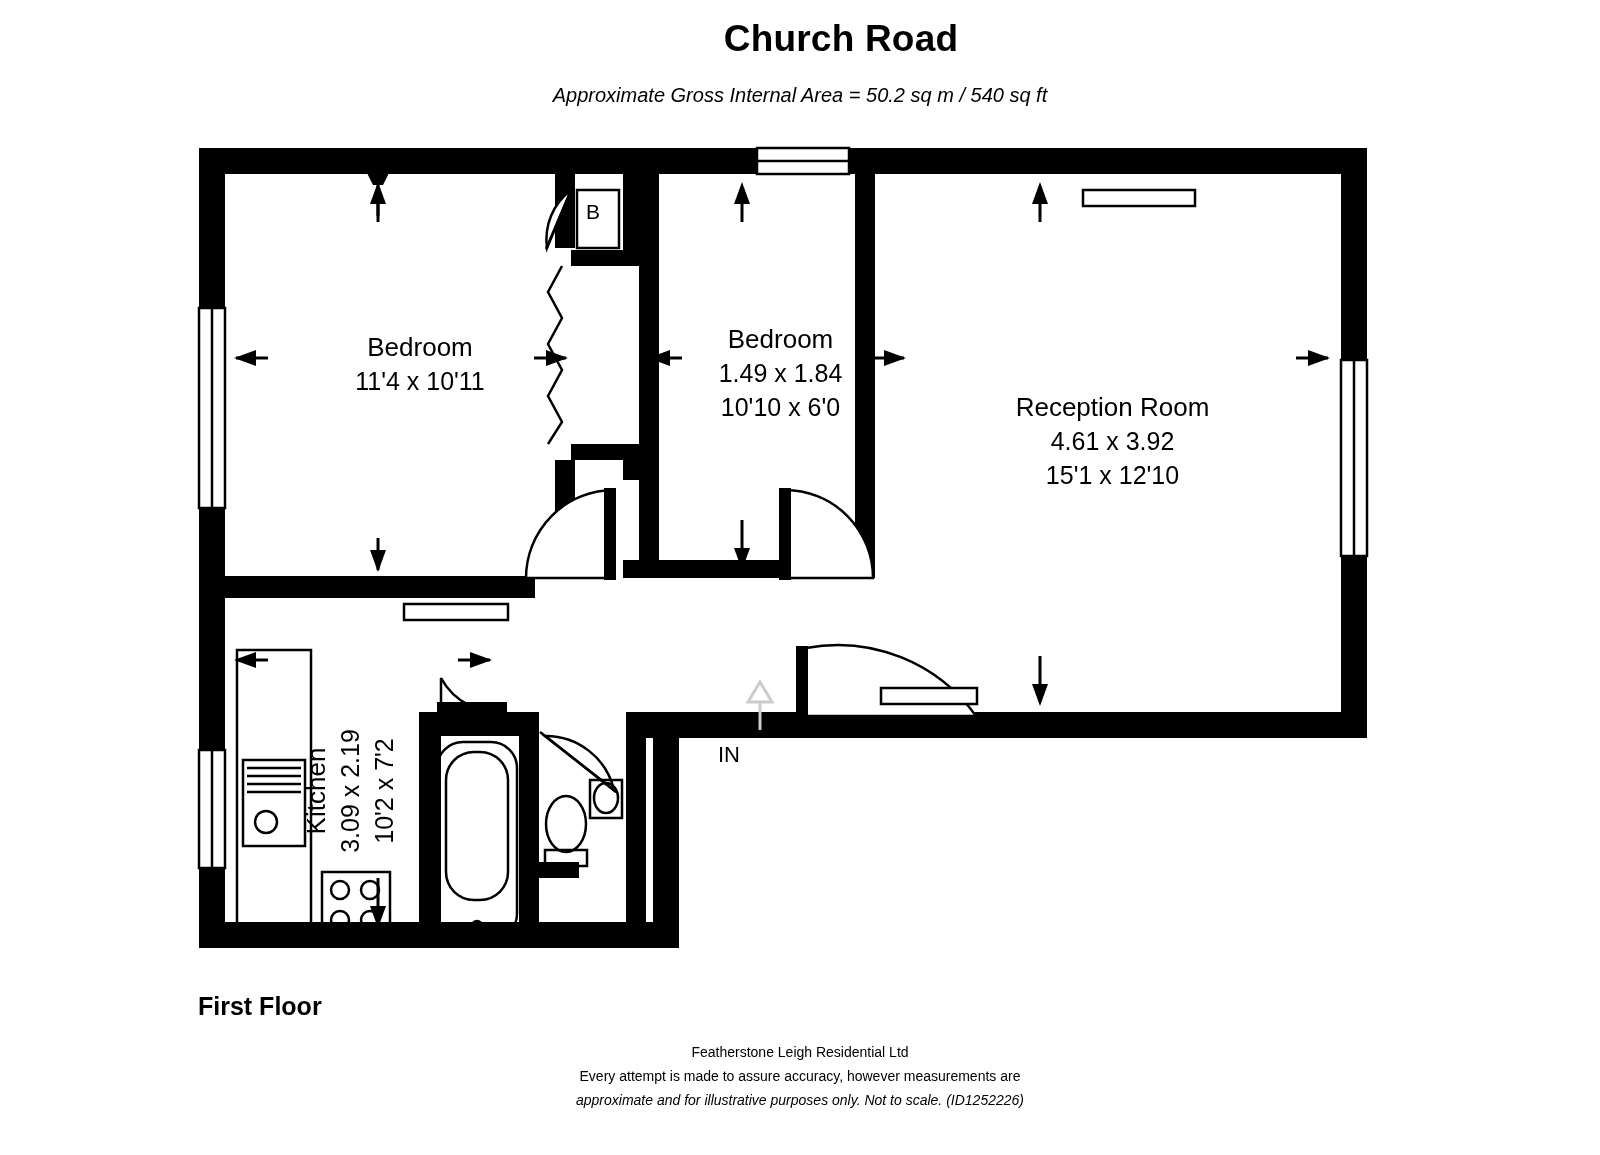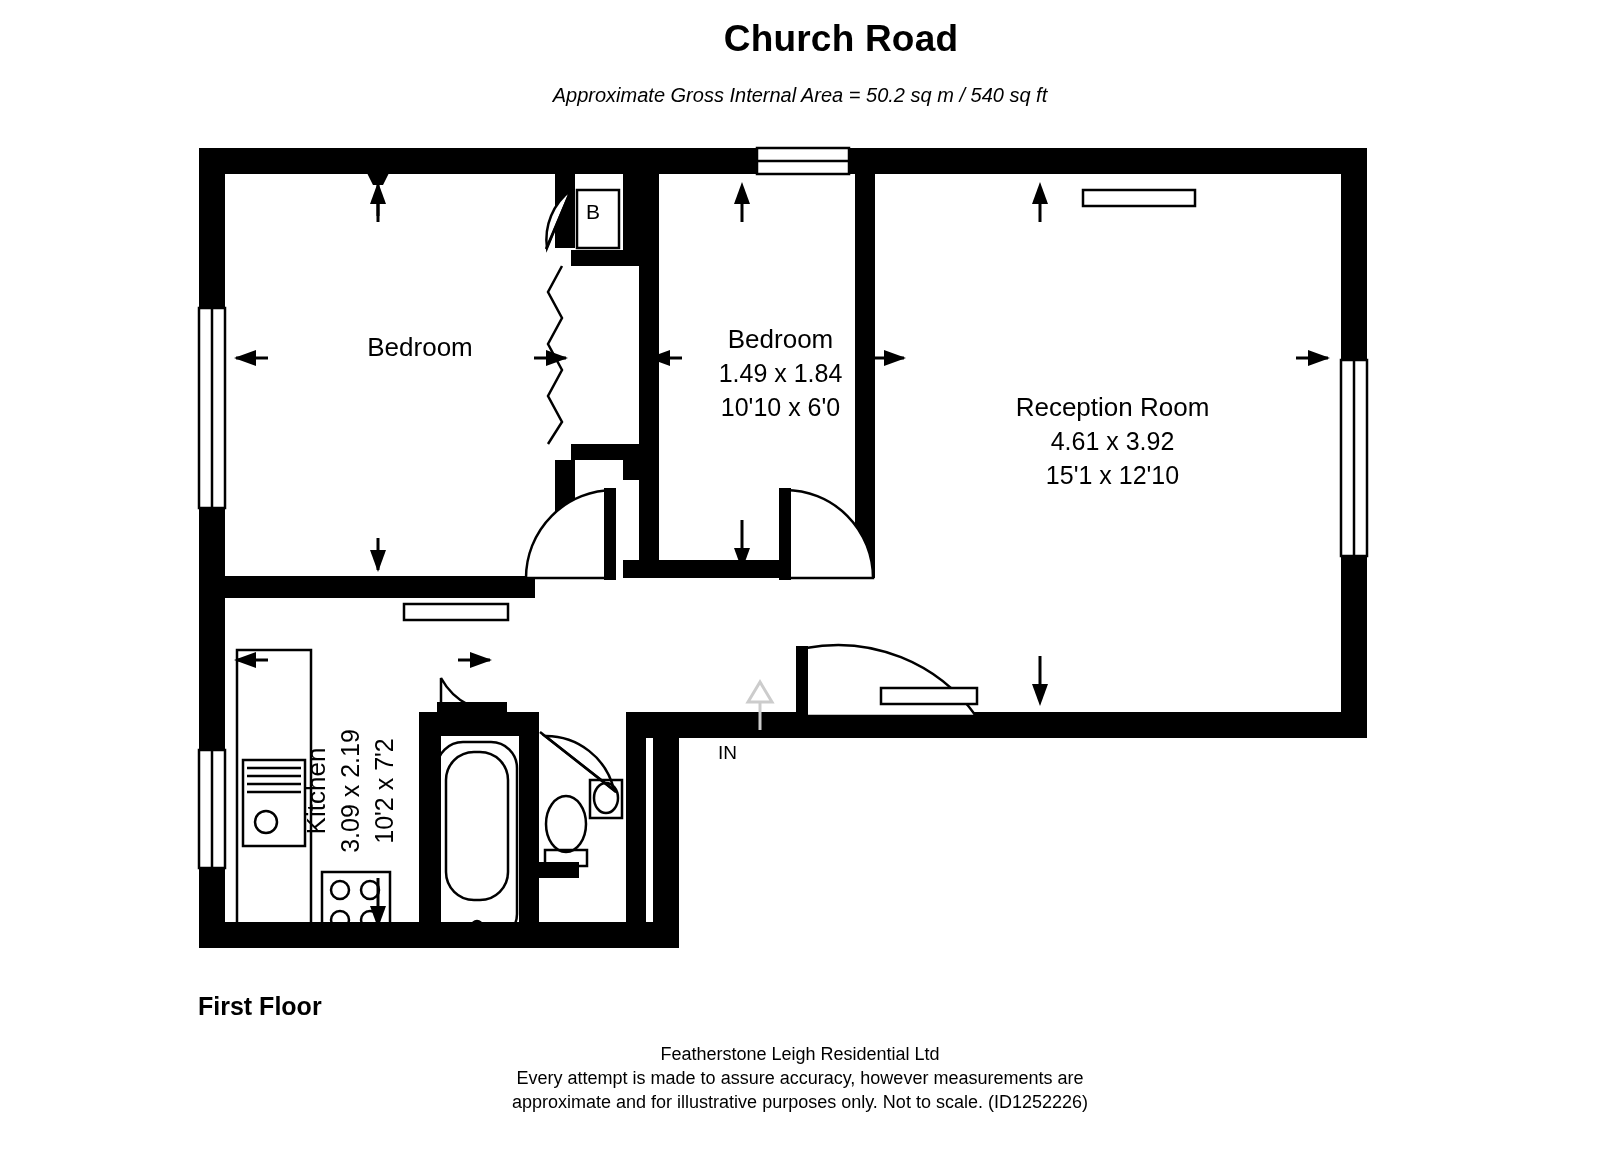--- a/index.html
+++ b/index.html
@@ -46,25 +46,25 @@
     left: 198px;
     top: 992px;
     font-size: 25px;
     font-weight: bold;
   }
   .footer {
     position: absolute;
     left: 0;
     width: 1600px;
     text-align: center;
-    font-size: 18px;
+    font-size: 14px;
   }
   #footer-company { top: 1044px; }
   #footer-disclaimer-1 { top: 1068px; }
-  #footer-disclaimer-2 { top: 1092px; }
+  #footer-disclaimer-2 { top: 1092px; font-style: italic; }
 
   .room-label {
     position: absolute;
     text-align: center;
     font-size: 25px;
     line-height: 34px;
     white-space: nowrap;
   }
   .room-label .name { font-size: 26px; }
   .rotated {
@@ -74,21 +74,21 @@
   #label-bedroom-1 { left: 240px; top: 330px; width: 360px; }
   #label-bedroom-2 { left: 608px; top: 322px; width: 345px; }
   #label-reception { left: 930px; top: 390px; width: 365px; }
   #label-kitchen {
     left: 250px; top: 740px; width: 200px;
     text-align: center;
   }
   #label-in {
     position: absolute;
     left: 718px; top: 742px;
-    font-size: 19px;
+    font-size: 22px;
   }
   #label-b {
     position: absolute;
     left: 586px; top: 200px;
     font-size: 21px;
   }
 </style>
 </head>
 <body>
 
@@ -293,20 +293,21 @@
   </g>
 
   <g stroke="#cccccc" stroke-width="3" fill="none">
     <line x1="760" y1="730" x2="760" y2="690"></line>
     <path d="M760,682 L748,702 L772,702 z" fill="#ffffff" stroke="#cccccc"></path>
   </g>
 </svg>
 
 <div class="room-label" id="label-bedroom-1">
   <div class="name">Bedroom</div>
+  <div>11'4 x 10'11</div>
 </div>
 
 <div class="room-label" id="label-bedroom-2">
   <div class="name">Bedroom</div>
   <div>1.49 x 1.84</div>
   <div>10'10 x 6'0</div>
 </div>
 
 <div class="room-label" id="label-reception">
   <div class="name">Reception Room</div>

